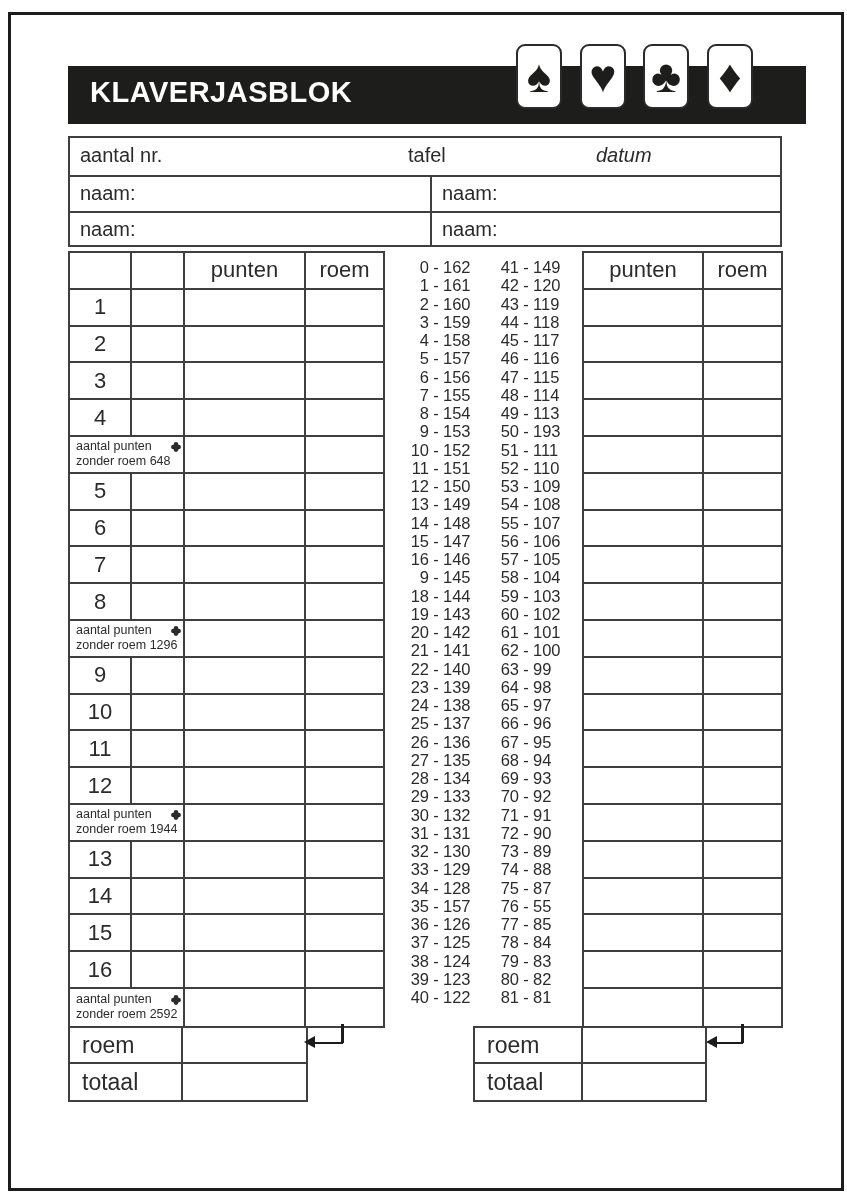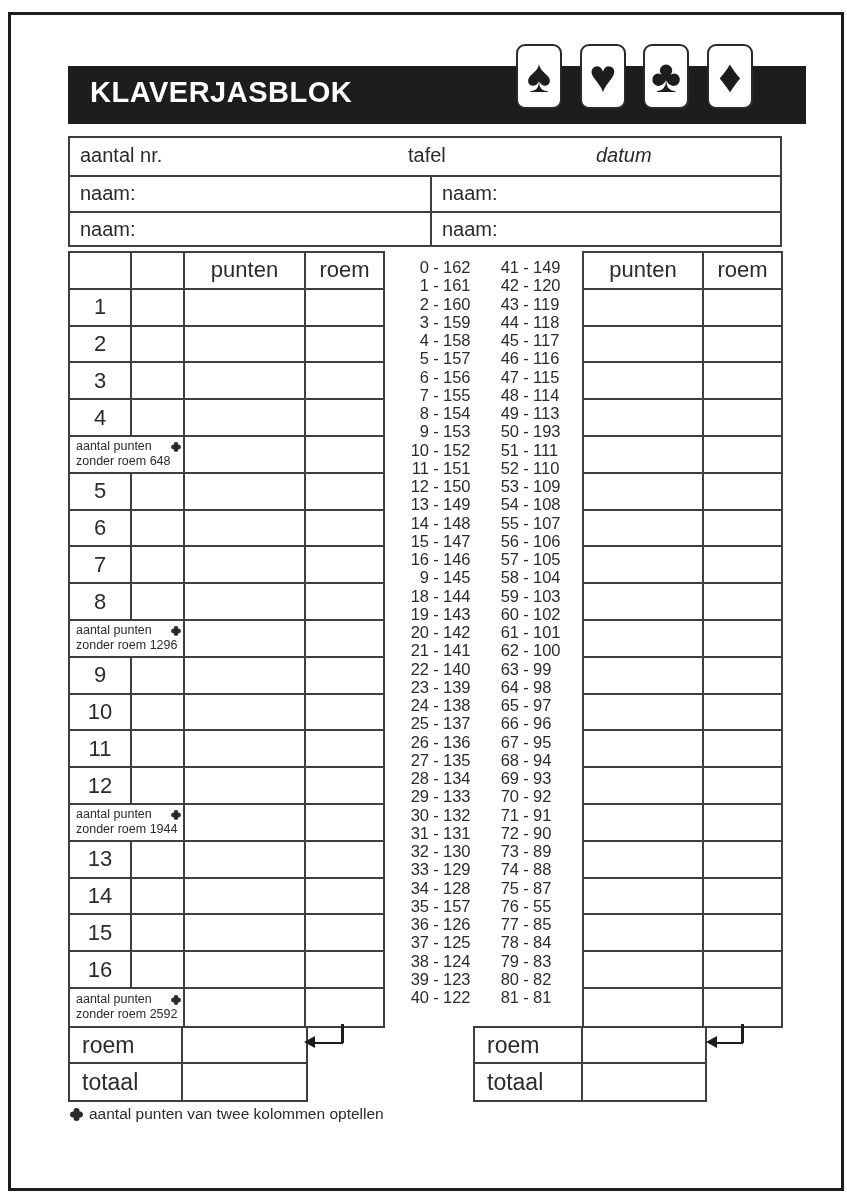--- a/index.html
+++ b/index.html
@@ -706,26 +706,14 @@
     <div class="tcell cr cb"></div>
   </div>
 
   <div class="abs arrow-v" style="left:341px;top:1024px;"></div>
   <div class="abs arrow-h" style="left:313px;top:1041.5px;width:30px;"></div>
   <div class="abs arrow-head" style="left:304px;top:1036px;"></div>
   <div class="abs arrow-v" style="left:741px;top:1024px;"></div>
   <div class="abs arrow-h" style="left:715px;top:1041.5px;width:28px;"></div>
   <div class="abs arrow-head" style="left:706px;top:1036px;"></div>
 
-  <div class="abs footer">
-    <span id="footer-clover" style="display:flex;align-items:center;">
-        <svg viewBox="0 0 10 10" width="13" height="13">
-          <circle cx="5" cy="2.4" r="2.35" fill="#2b2b2b"></circle>
-          <circle cx="2.4" cy="5" r="2.35" fill="#2b2b2b"></circle>
-          <circle cx="7.6" cy="5" r="2.35" fill="#2b2b2b"></circle>
-          <circle cx="5" cy="7.6" r="2.35" fill="#2b2b2b"></circle>
-          <rect x="3.5" y="3.5" width="3" height="3" fill="#2b2b2b"></rect>
-        </svg>
-      </span>
-    <span>aantal punten van twee kolommen optellen</span>
-  </div>
 
 </div>
 
 </body></html>

